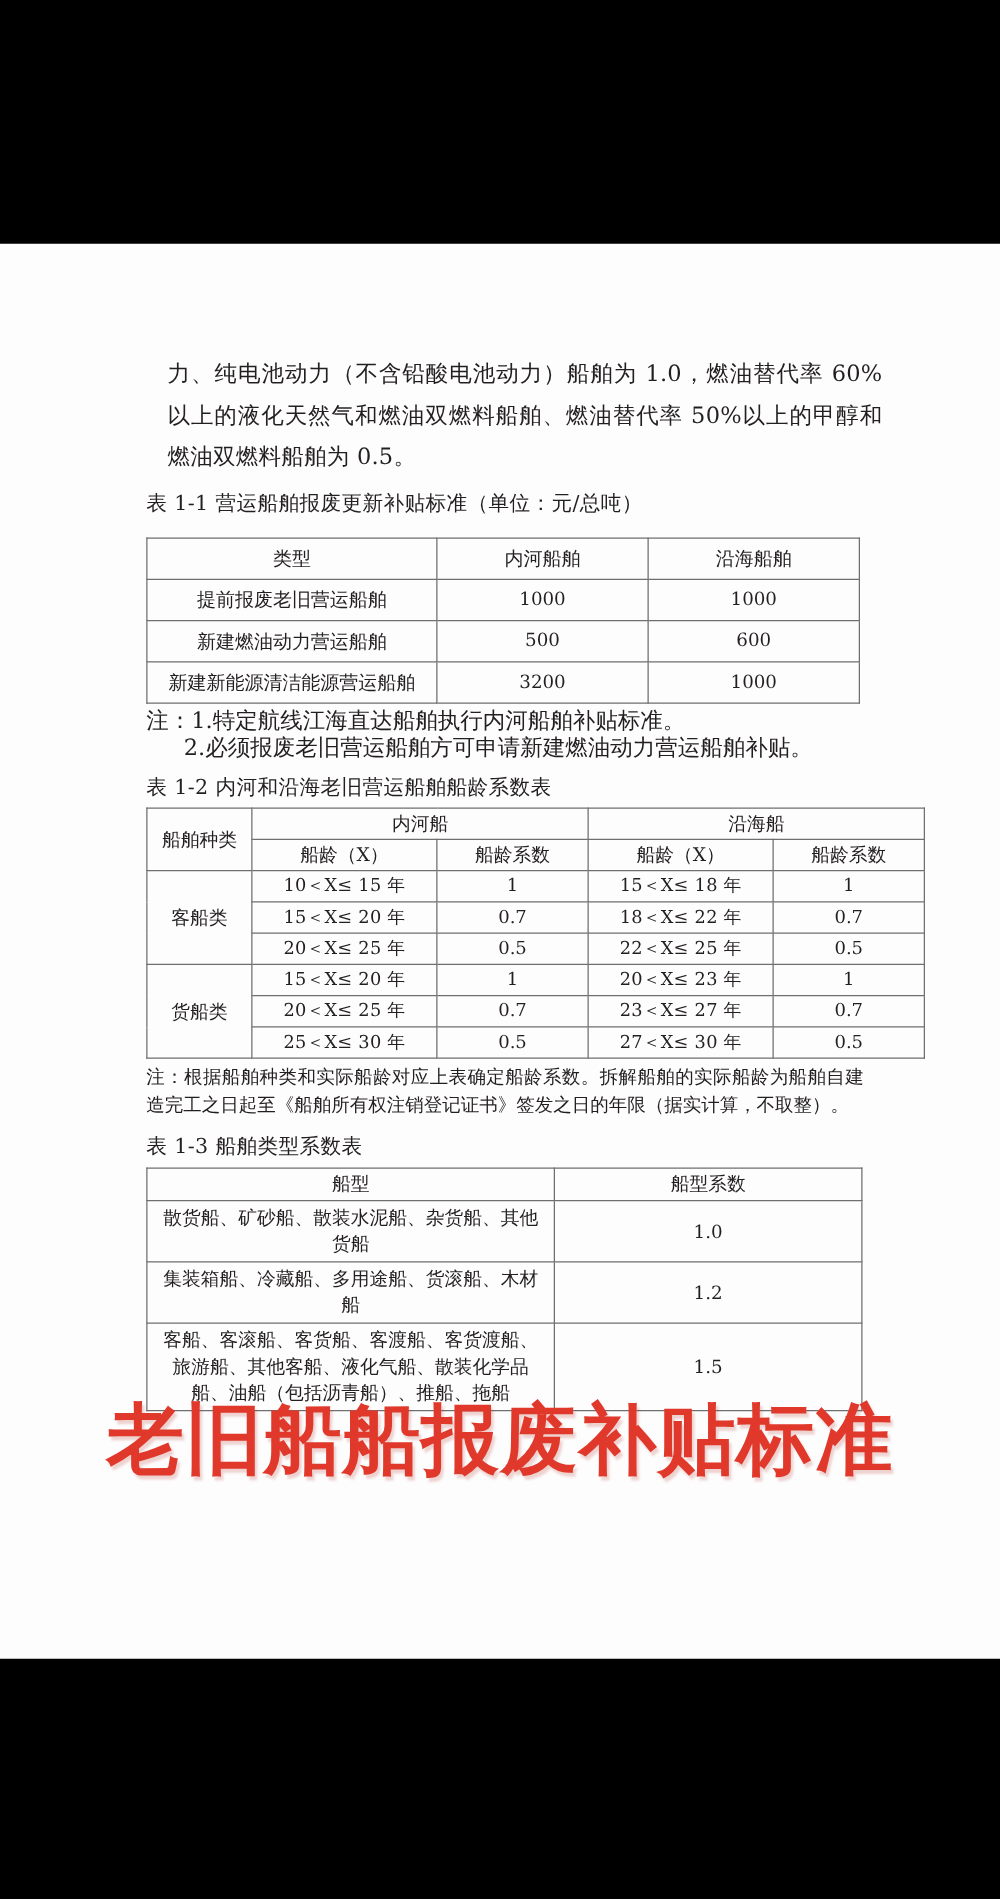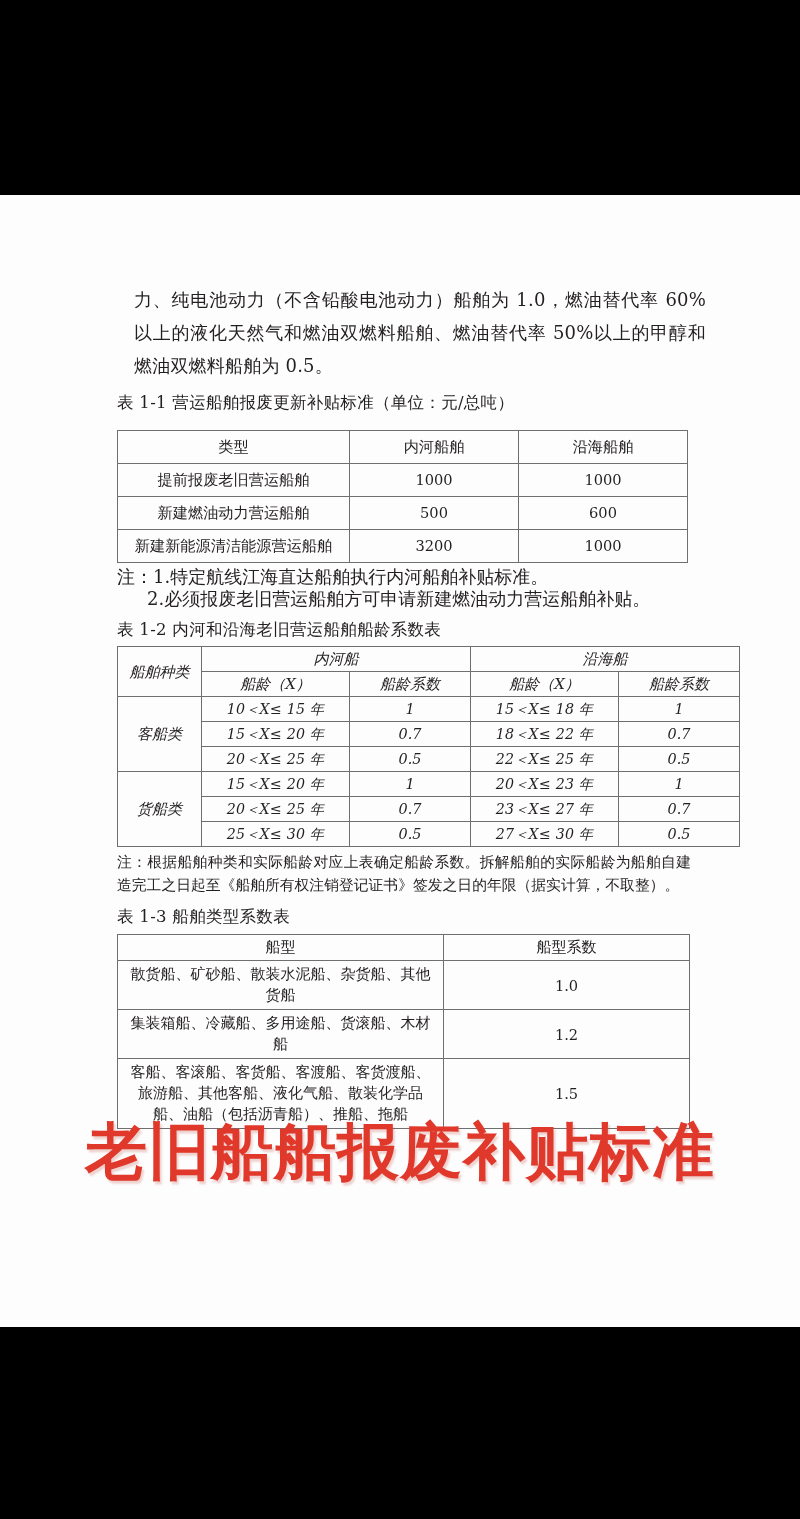--- a/index.html
+++ b/index.html
@@ -105,21 +105,21 @@
     font-family: "DejaVu Serif", "Liberation Serif", serif;
     font-size: 14.8px;
     color: #231f20;
     line-height: 23px;
     margin-top: 3px;
     width: 574px;
     text-align: justify;
   }
 
   
-  #tbl-2 { margin-top: 5px; font-style: italic; }
+  #tbl-2 { margin-top: 5px; }
   #tbl-2 td { height: 22px; font-size: 14.4px; padding: 1px 2px; }
   #tbl-2 .k0 { width: 84px; }
   #tbl-2 .k1 { width: 148px; }
   #tbl-2 .k2 { width: 121px; }
   #tbl-2 .k3 { width: 148px; }
   #tbl-2 .k4 { width: 121px; }
   #tbl-2 .grp { font-size: 15px; }
   #tbl-2 .hd { font-size: 15px; }
   #tbl-2 .rng { font-size: 14.2px; letter-spacing: 0.2px; }
 

